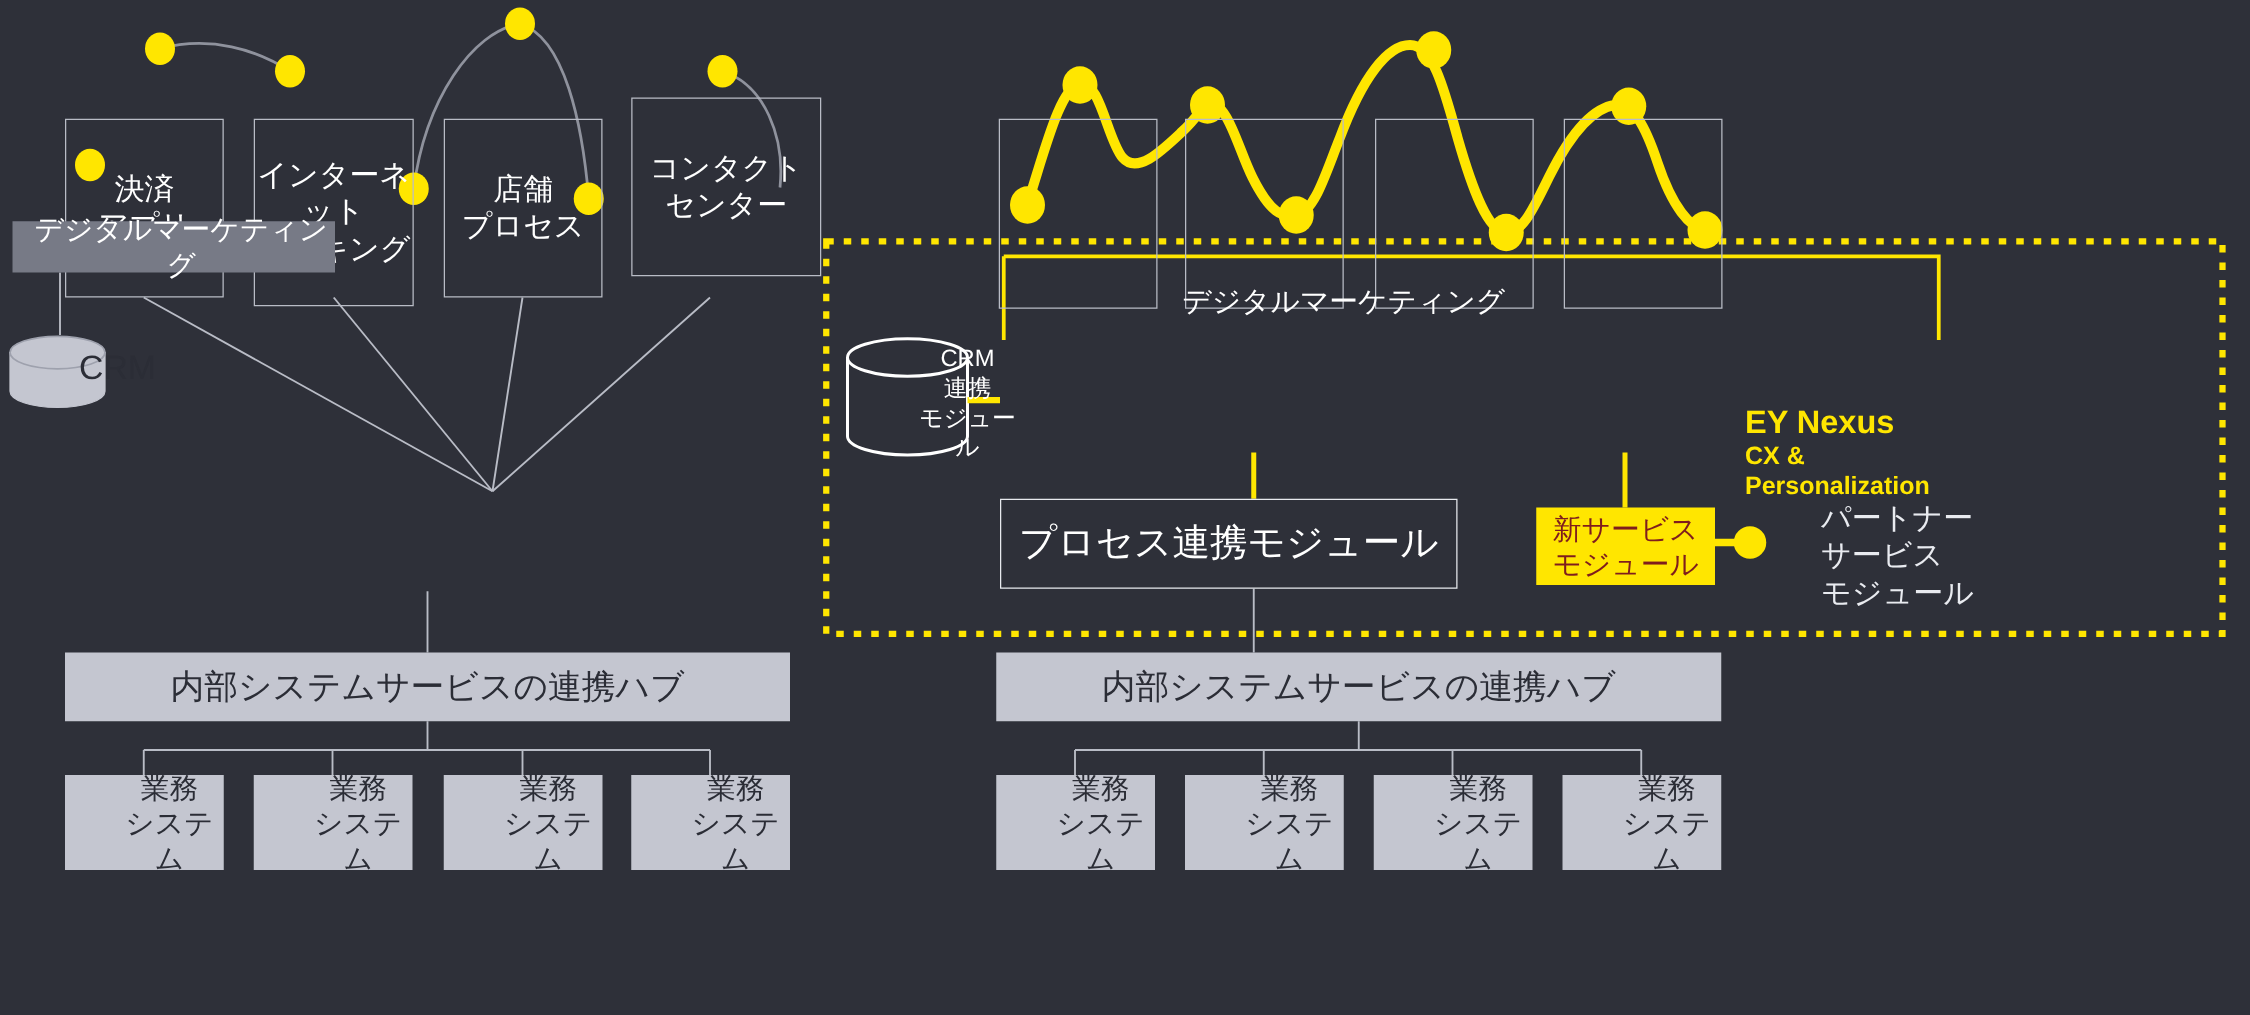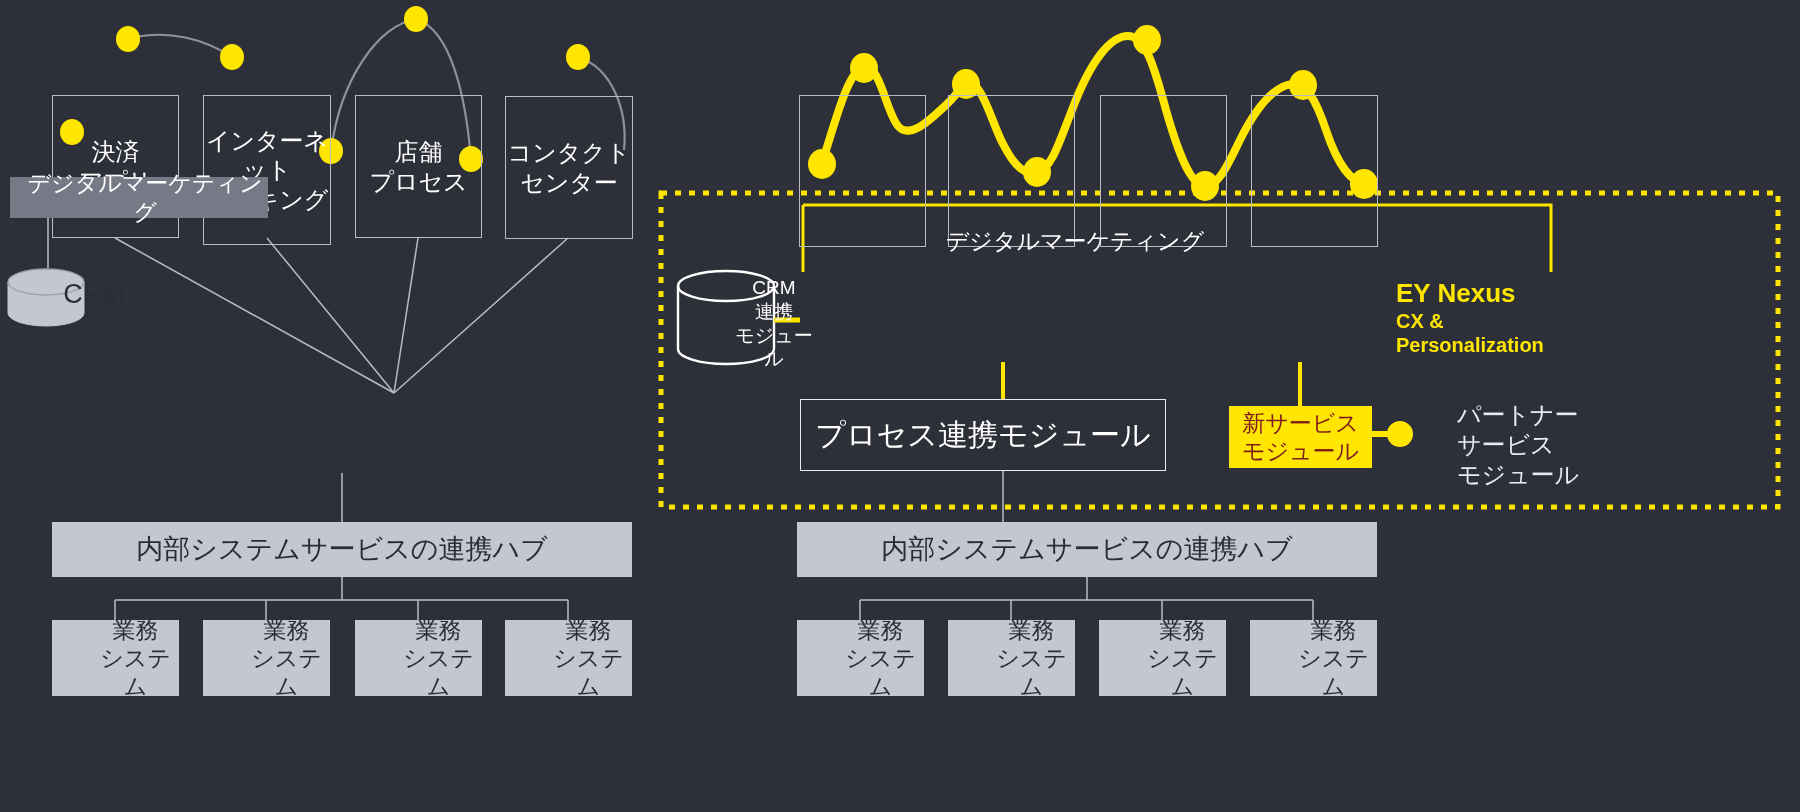--- a/index.html
+++ b/index.html
@@ -69,21 +69,21 @@
     border:1.5px solid #e8eaef;
     color:#ffffff;
     font-size:30px;
     background:transparent;
   }
   .plain-label{
     background:transparent;border:none;color:#e9ebf0;font-size:24px;line-height:1.25;
   }
   .ey-title{
     background:transparent;border:none;color:#ffe600;
-    font-weight:bold;line-height:1.2;text-align:left;justify-content:flex-start;align-items:flex-start;
+    font-weight:bold;line-height:1.2;text-align:left;justify-content:flex-start;align-items:flex-start;margin-top:44px;
   }
   .ey-title .t1{font-size:26px;display:block;}
   .ey-title .t2{font-size:20px;display:block;}
 
   .cyl-label{
     position:absolute;color:#ffffff;text-align:center;font-size:19px;line-height:1.25;padding-left:48px;
   }
   .cyl-label.dark{color:#2b2d36;font-size:27px;font-weight:500;}
 </style>
 </head>
@@ -191,21 +191,21 @@
       <span>インターネット</span><br>
       <span>バンキング</span>
     </div>
   </div>
   <div class="box tp" style="left:355px;top:95px;width:127px;height:143px;">
     <div>
       <span>店舗</span><br>
       <span>プロセス</span>
     </div>
   </div>
-  <div class="box tp" style="left:505px;top:96px;width:128px;height:143px;">
+  <div class="box tp" style="left:505px;top:78px;width:152px;height:143px;">
     <div>
       <span>コンタクト</span><br>
       <span>センター</span>
     </div>
   </div>
 
   <div class="box dmstrip" style="left:10px;top:177px;width:258px;height:41px;">
     <span>デジタルマーケティング</span>
   </div>
 

